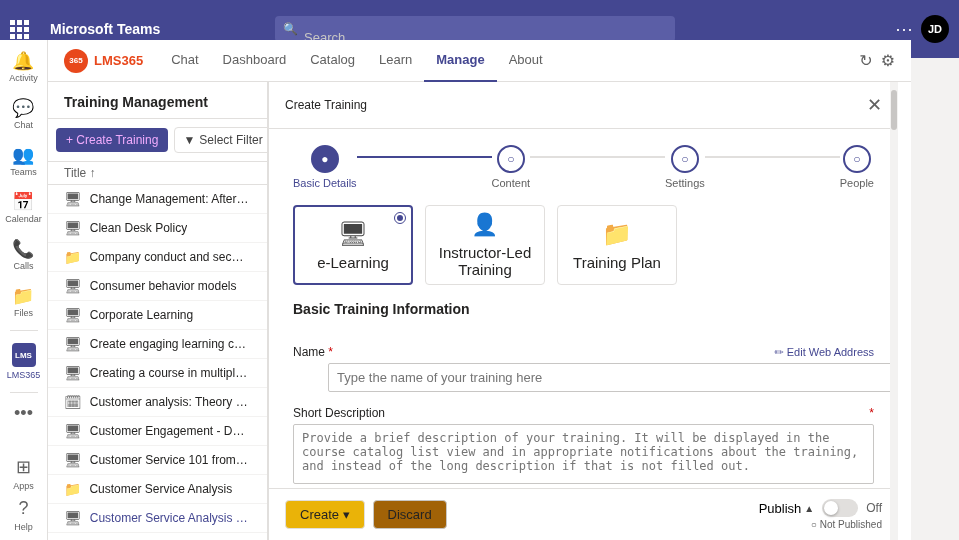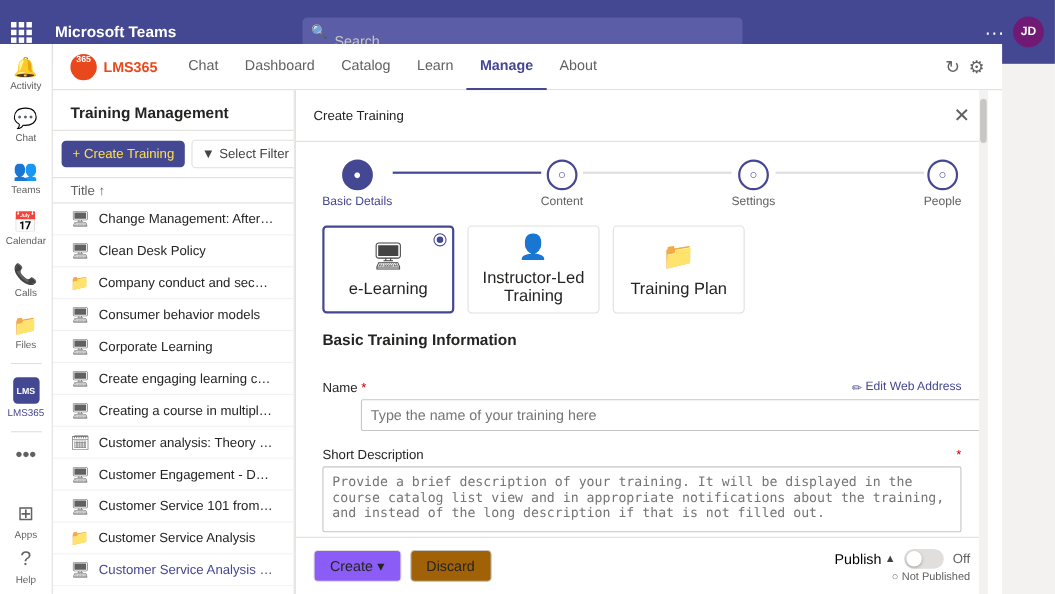--- a/index.html
+++ b/index.html
@@ -10,48 +10,48 @@
     .top-bar-grid { display: flex; align-items: center; width: 30px; height: 30px; cursor: pointer; }
     .grid-icon { display: grid; grid-template-columns: repeat(3,5px); grid-template-rows: repeat(3,5px); gap: 2px; }
     .grid-dot { background: #fff; width: 5px; height: 5px; }
     .top-bar-logo { color: #fff; font-size: 14px; font-weight: 600; display: flex; align-items: center; gap: 6px; }
     .search-bar { flex: 1; max-width: 400px; margin: 0 auto; background: #5b5ea6; border-radius: 4px; height: 26px; display: flex; align-items: center; padding: 0 8px; gap: 6px; }
     .search-bar input { background: transparent; border: none; outline: none; color: #fff; font-size: 13px; width: 100%; margin-top: 16px; }
     .search-bar input::placeholder { color: #c8c6c4; }
     .search-icon { color: #c8c6c4; font-size: 12px; }
     .top-bar-right { display: flex; align-items: center; gap: 8px; margin-left: auto; }
     .top-bar-dots { color: #fff; font-size: 18px; cursor: pointer; }
-    .avatar { width: 28px; height: 28px; border-radius: 50%; background: #701a75; display: flex; align-items: center; justify-content: center; color: #fff; font-size: 11px; font-weight: bold; overflow: hidden; }
+    .avatar { width: 28px; height: 28px; border-radius: 50%; background: #000000; display: flex; align-items: center; justify-content: center; color: #fff; font-size: 11px; font-weight: bold; overflow: hidden; }
 
     
     .left-nav { position: absolute; left: 0; top: 40px; width: 48px; height: 500px; background: #fff; display: flex; flex-direction: column; align-items: center; padding-top: 4px; border-right: 1px solid #e1dfdd; z-index: 10; }
     .nav-item { display: flex; flex-direction: column; align-items: center; padding: 8px 0; width: 48px; cursor: pointer; color: #616161; font-size: 9px; gap: 3px; }
     .nav-item.active { color: #444791; }
     .nav-icon { font-size: 18px; line-height: 1; }
     .nav-label { font-size: 9px; }
     .nav-separator { width: 28px; height: 1px; background: #e1dfdd; margin: 4px 0; }
 
     
     .content-area { position: absolute; left: 96px; top: 40px; width: 863px; height: 500px; background: #fff; }
 
     
     .lms-top-nav { height: 42px; border-bottom: 1px solid #e1dfdd; display: flex; align-items: center; padding: 0 16px; gap: 0; }
     .lms-logo { display: flex; align-items: center; gap: 6px; margin-right: 16px; }
-    .lms-logo-circle { width: 24px; height: 24px; border-radius: 50%; background: #e8481c; display: flex; align-items: flex-start; justify-content: center; color: #fff; font-size: 10px; font-weight: bold; }
+    .lms-logo-circle { width: 24px; height: 24px; border-radius: 50%; background: #e8481c; display: flex; align-items: center; justify-content: center; color: #fff; font-size: 10px; font-weight: bold; }
     .lms-nav-link { padding: 0 12px; height: 42px; display: flex; align-items: center; color: #616161; cursor: pointer; font-size: 13px; border-bottom: 2px solid transparent; }
     .lms-nav-link.active { color: #444791; border-bottom-color: #444791; font-weight: 600; }
     .lms-top-right { margin-left: auto; display: flex; gap: 8px; align-items: center; }
     .lms-icon-btn { color: #616161; cursor: pointer; font-size: 16px; }
 
     
     .training-mgmt { display: flex; height: calc(500px - 42px); }
     .training-list-panel { width: 220px; border-right: 1px solid #e1dfdd; height: 100%; overflow: hidden; }
     .training-list-header { padding: 12px 16px 8px; font-size: 14px; font-weight: 600; color: #252423; border-bottom: 1px solid #e1dfdd; }
     .training-toolbar { padding: 8px 8px; display: flex; gap: 6px; align-items: center; border-bottom: 1px solid #e1dfdd; }
-    .btn-create { background: #444791; color: #fde047; border: none; border-radius: 4px; padding: 5px 10px; font-size: 12px; cursor: pointer; display: flex; align-items: flex-end; gap: 4px; white-space: nowrap; }
+    .btn-create { background: #444791; color: #f0abfc; border: none; border-radius: 4px; padding: 5px 10px; font-size: 12px; cursor: pointer; display: flex; align-items: flex-end; gap: 4px; white-space: nowrap; }
     .btn-select-filter { background: #fff; color: #444; border: 1px solid #e1dfdd; border-radius: 4px; padding: 5px 8px; font-size: 12px; cursor: pointer; display: flex; align-items: center; gap: 4px; white-space: nowrap; }
     .training-col-header { padding: 4px 16px; font-size: 12px; color: #616161; border-bottom: 1px solid #e1dfdd; display: flex; align-items: center; gap: 4px; }
     .training-items { overflow-y: auto; height: calc(100% - 110px); }
     .training-item { padding: 6px 16px; display: flex; align-items: center; gap: 8px; cursor: pointer; font-size: 12px; color: #252423; border-bottom: 1px solid #f3f2f1; }
     .item-icon { font-size: 14px; color: #616161; flex-shrink: 0; }
     .item-text { overflow: hidden; text-overflow: ellipsis; white-space: nowrap; max-width: 160px; }
     .item-text.link { color: #444791; text-decoration: none; }
 
     
     .modal-overlay { position: absolute; left: 220px; top: 42px; width: 630px; height: calc(500px - 42px); background: #fff; border-left: 1px solid #e1dfdd; z-index: 100; display: flex; flex-direction: column; }
@@ -83,21 +83,21 @@
     .form-group { margin-bottom: 14px; }
     .form-label { font-size: 12px; color: #252423; margin-bottom: 4px; display: flex; justify-content: space-between; align-items: center; }
     .required-star { color: #c00; }
     .edit-link { font-size: 11px; color: #444791; cursor: pointer; display: flex; align-items: center; gap: 3px; }
     .form-input { width: 100%; border: 1px solid #c8c6c4; border-radius: 2px; padding: 6px 8px; font-size: 13px; outline: none; color: #252423; margin-left: 35px; }
     .form-textarea { width: 100%; border: 1px solid #c8c6c4; border-radius: 2px; padding: 6px 8px; font-size: 12px; resize: none; height: 60px; outline: none; color: #616161; }
 
     
     .modal-footer { padding: 10px 16px; border-top: 1px solid #e1dfdd; display: flex; align-items: center; justify-content: space-between; background: #fff; }
     .footer-left { display: flex; gap: 8px; }
-    .btn-create-action { background: #8b5cf6; color: #252423; border: 1px solid #e1dfdd; border-radius: 4px; padding: 6px 14px; font-size: 13px; cursor: pointer; display: flex; align-items: center; gap: 4px; }
+    .btn-create-action { background: #eab308; color: #252423; border: 1px solid #e1dfdd; border-radius: 4px; padding: 6px 14px; font-size: 13px; cursor: pointer; display: flex; align-items: center; gap: 4px; }
     .btn-discard { background: #a16207; color: #252423; border: 1px solid #c8c6c4; border-radius: 4px; padding: 6px 14px; font-size: 13px; cursor: pointer; }
     .footer-right { display: flex; align-items: center; gap: 10px; }
     .publish-chevron { font-size: 10px; color: #444; }
     .toggle-track { width: 36px; height: 18px; background: #e1dfdd; border-radius: 9px; position: relative; cursor: pointer; }
     .toggle-thumb { width: 14px; height: 14px; border-radius: 50%; background: #fff; position: absolute; top: 2px; left: 2px; transition: left 0.2s; box-shadow: 0 1px 3px rgba(0,0,0,0.3); }
     .off-label { font-size: 12px; color: #616161; }
     .not-published { font-size: 10px; color: #616161; display: flex; align-items: center; gap: 3px; margin-top: 2px; }
     .scroll-bar { position: absolute; right: 0; top: 0; width: 8px; height: 100%; background: #f3f2f1; display: flex; justify-content: center; }
     .scroll-thumb { width: 6px; height: 40px; background: #c8c6c4; border-radius: 3px; margin-top: 8px; }
   </style>

